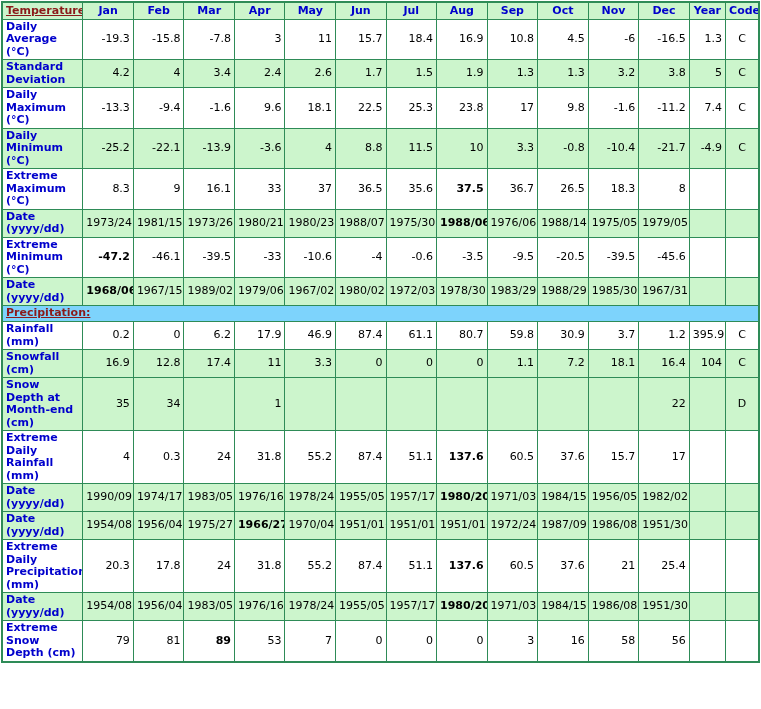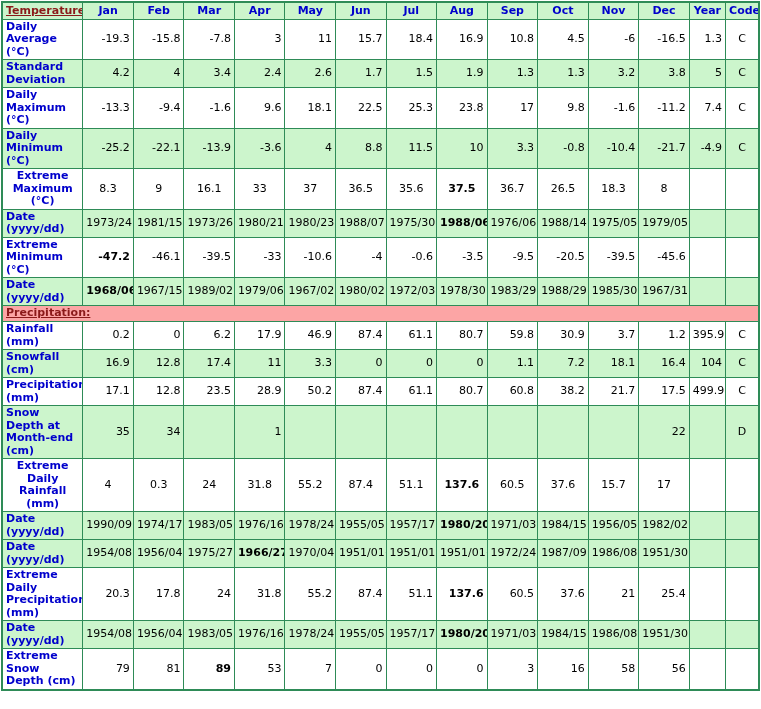--- a/index.html
+++ b/index.html
@@ -48,21 +48,21 @@
   }
   tr.header-row th.section-head {
     color: #8b1a1a;
     text-align: left;
     text-decoration: underline;
     padding-left: 4px;
   }
 
   
   tr.section-row td {
-    background: #fca5a5;
+    background: #7dd3fc;
     color: #8b1a1a;
     font-weight: bold;
     text-align: left;
     text-decoration: underline;
     font-size: 11.5px;
     padding: 2px 4px;
     height: 16px;
     border-top: 2px solid #2e8b57;
   }
 
@@ -84,21 +84,21 @@
   td.code {
     text-align: center;
     color: #000000;
     font-size: 11px;
   }
   tr.bg-white  td { background: #ffffff; }
   tr.bg-green  td { background: #ccf5cc; }
 
   td.bold-val { font-weight: bold; }
 
-  tr.thick-top td { border-top: 2px solid #2e8b57; text-align: center; }
+  tr.thick-top td { border-top: 2px solid #2e8b57; }
 </style>
 </head>
 <body>
 
 <table id="climate-table">
   <colgroup>
     <col class="c-label">
       <col class="c-month">
       <col class="c-month">
       <col class="c-month">
@@ -300,37 +300,20 @@
         <td class="val">0</td>
         <td class="val">0</td>
         <td class="val">0</td>
         <td class="val">1.1</td>
         <td class="val">7.2</td>
         <td class="val">18.1</td>
         <td class="val">16.4</td>
         <td class="val">104</td>
         <td class="code">C</td>
       </tr>
-      <tr class="bg-white">
-        <td class="rowlabel">Precipitation (mm)</td>
-        <td class="val">17.1</td>
-        <td class="val">12.8</td>
-        <td class="val">23.5</td>
-        <td class="val">28.9</td>
-        <td class="val">50.2</td>
-        <td class="val">87.4</td>
-        <td class="val">61.1</td>
-        <td class="val">80.7</td>
-        <td class="val">60.8</td>
-        <td class="val">38.2</td>
-        <td class="val">21.7</td>
-        <td class="val">17.5</td>
-        <td class="val">499.9</td>
-        <td class="code">C</td>
-      </tr>
       <tr class="bg-green">
         <td class="rowlabel">Snow Depth at Month-end (cm)</td>
         <td class="val">35</td>
         <td class="val">34</td>
         <td class="val"></td>
         <td class="val">1</td>
         <td class="val"></td>
         <td class="val"></td>
         <td class="val"></td>
         <td class="val"></td>

